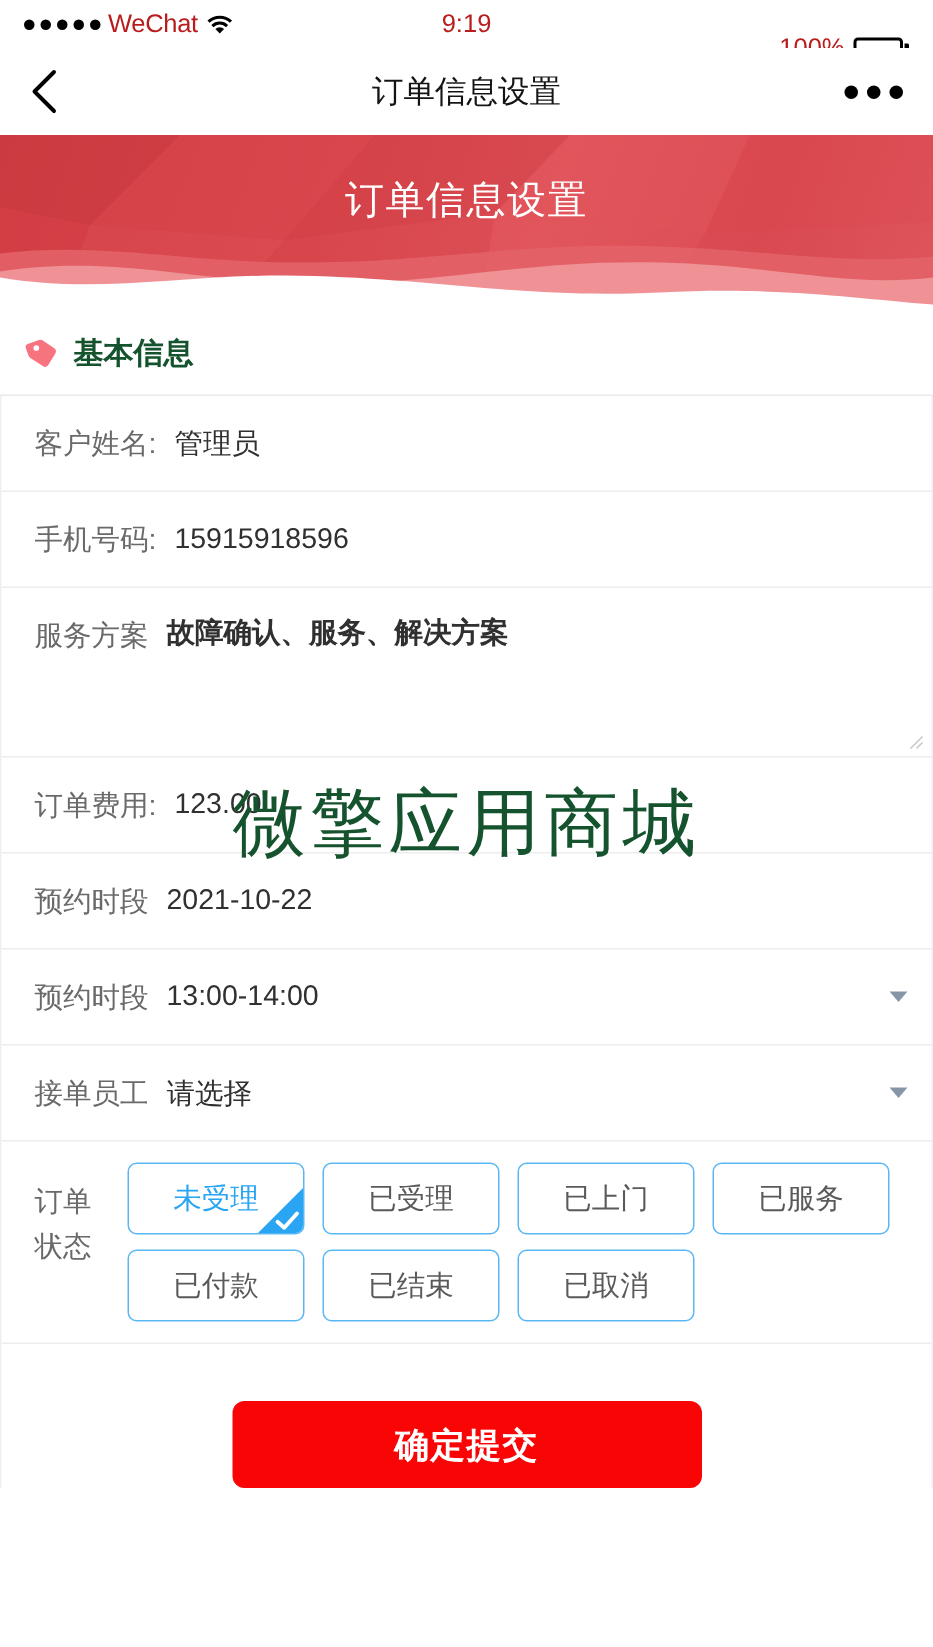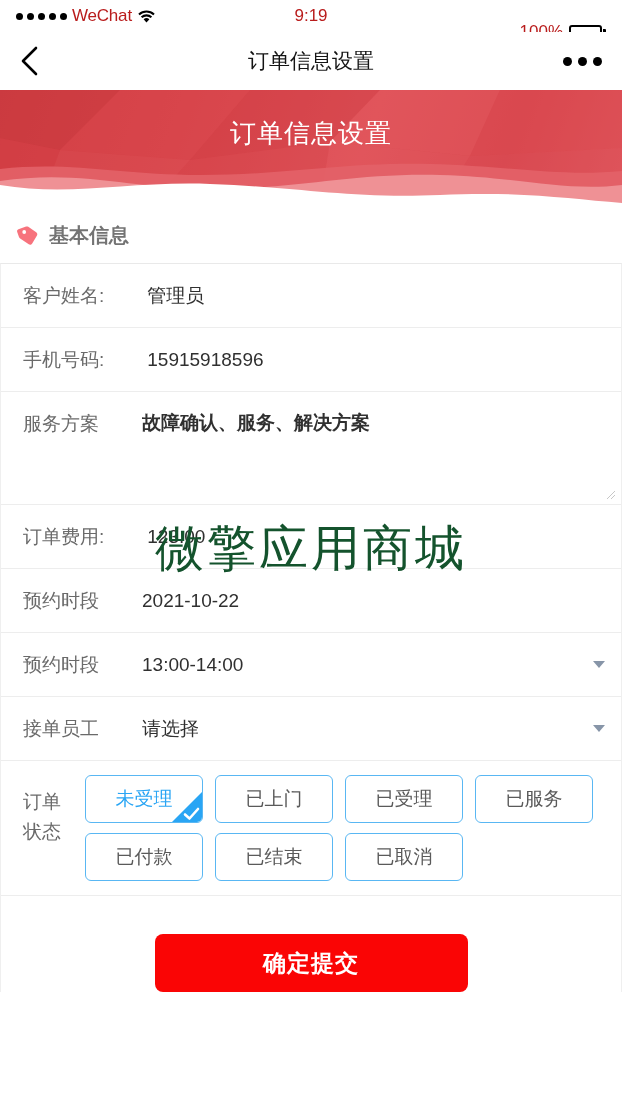--- a/index.html
+++ b/index.html
@@ -82,39 +82,38 @@
   }
   .waves { position: absolute; left: 0; right: 0; bottom: -1px; height: 46px; }
 
   
   .section-head {
     display: flex; align-items: center; gap: 9px;
     padding: 18px 16px 14px 16px;
     background: #fff;
   }
   .tag-icon { width: 24px; height: 24px; display: block; }
-  .section-title { color: #737373; font-size: 20px; font-weight: bold; }
+  .section-title { color: #14532d; font-size: 20px; font-weight: bold; }
 
   
   .form {
     border-top: 1px solid #e9e9e9;
     border-left: 1px solid #efefef;
     border-right: 1px solid #efefef;
     position: relative;
     background: #fff;
   }
   .row {
     display: flex;
     align-items: center;
     padding: 0 16px 0 22px;
     min-height: 64px;
     border-bottom: 1px solid #ededed;
     position: relative;
     background: transparent;
-    gap: 31px;
   }
   .row .lbl {
     color: #6a6a6a;
     font-size: 19px;
     flex: 0 0 auto;
     white-space: nowrap;
   }
   .row .val {
     color: #303030;
     font-size: 19px;
@@ -340,26 +339,26 @@
 
         <button class="st-btn selected">
           <span>未受理</span>
           <svg class="corner" viewBox="0 0 30 30">
             <path d="M30 0 L30 30 L0 30 Z" fill="#29a5f4"></path>
             <path d="M13 22.5 L17.5 26.5 L26 17" stroke="#fff" stroke-width="2.6" fill="none" stroke-linecap="round" stroke-linejoin="round"></path>
           </svg>
         </button>
 
         <button class="st-btn">
+          <span>已受理</span>
+
+        </button>
+
+        <button class="st-btn">
           <span>已上门</span>
-
-        </button>
-
-        <button class="st-btn">
-          <span>已受理</span>
 
         </button>
 
         <button class="st-btn">
           <span>已服务</span>
 
         </button>
 
         <button class="st-btn">
           <span>已付款</span>

